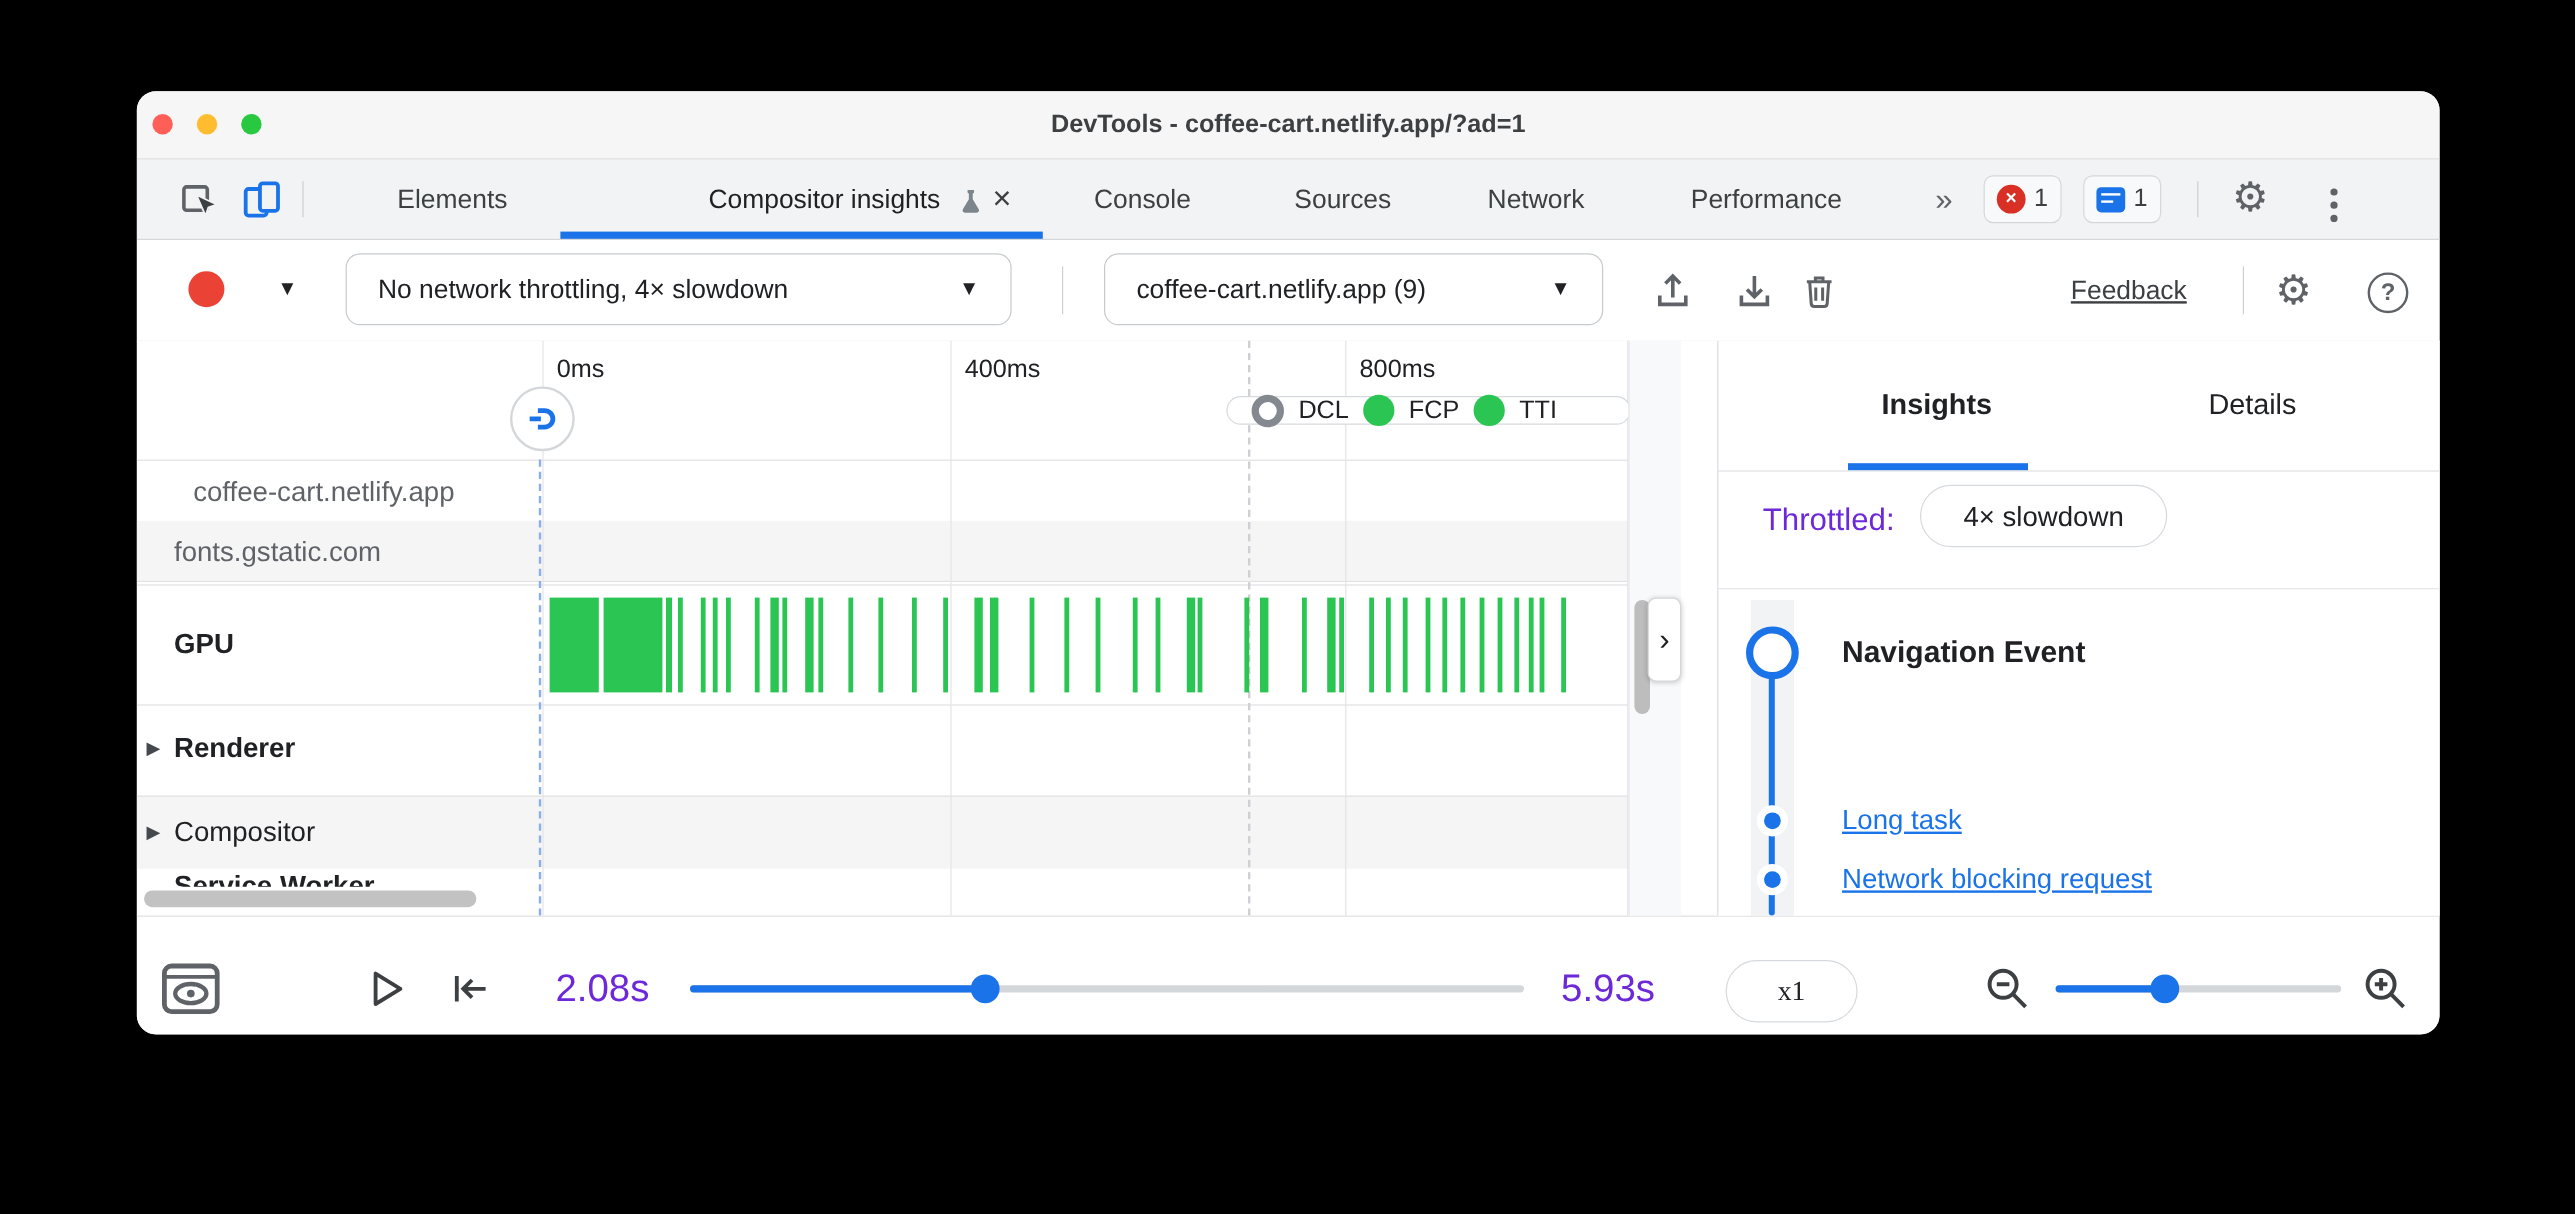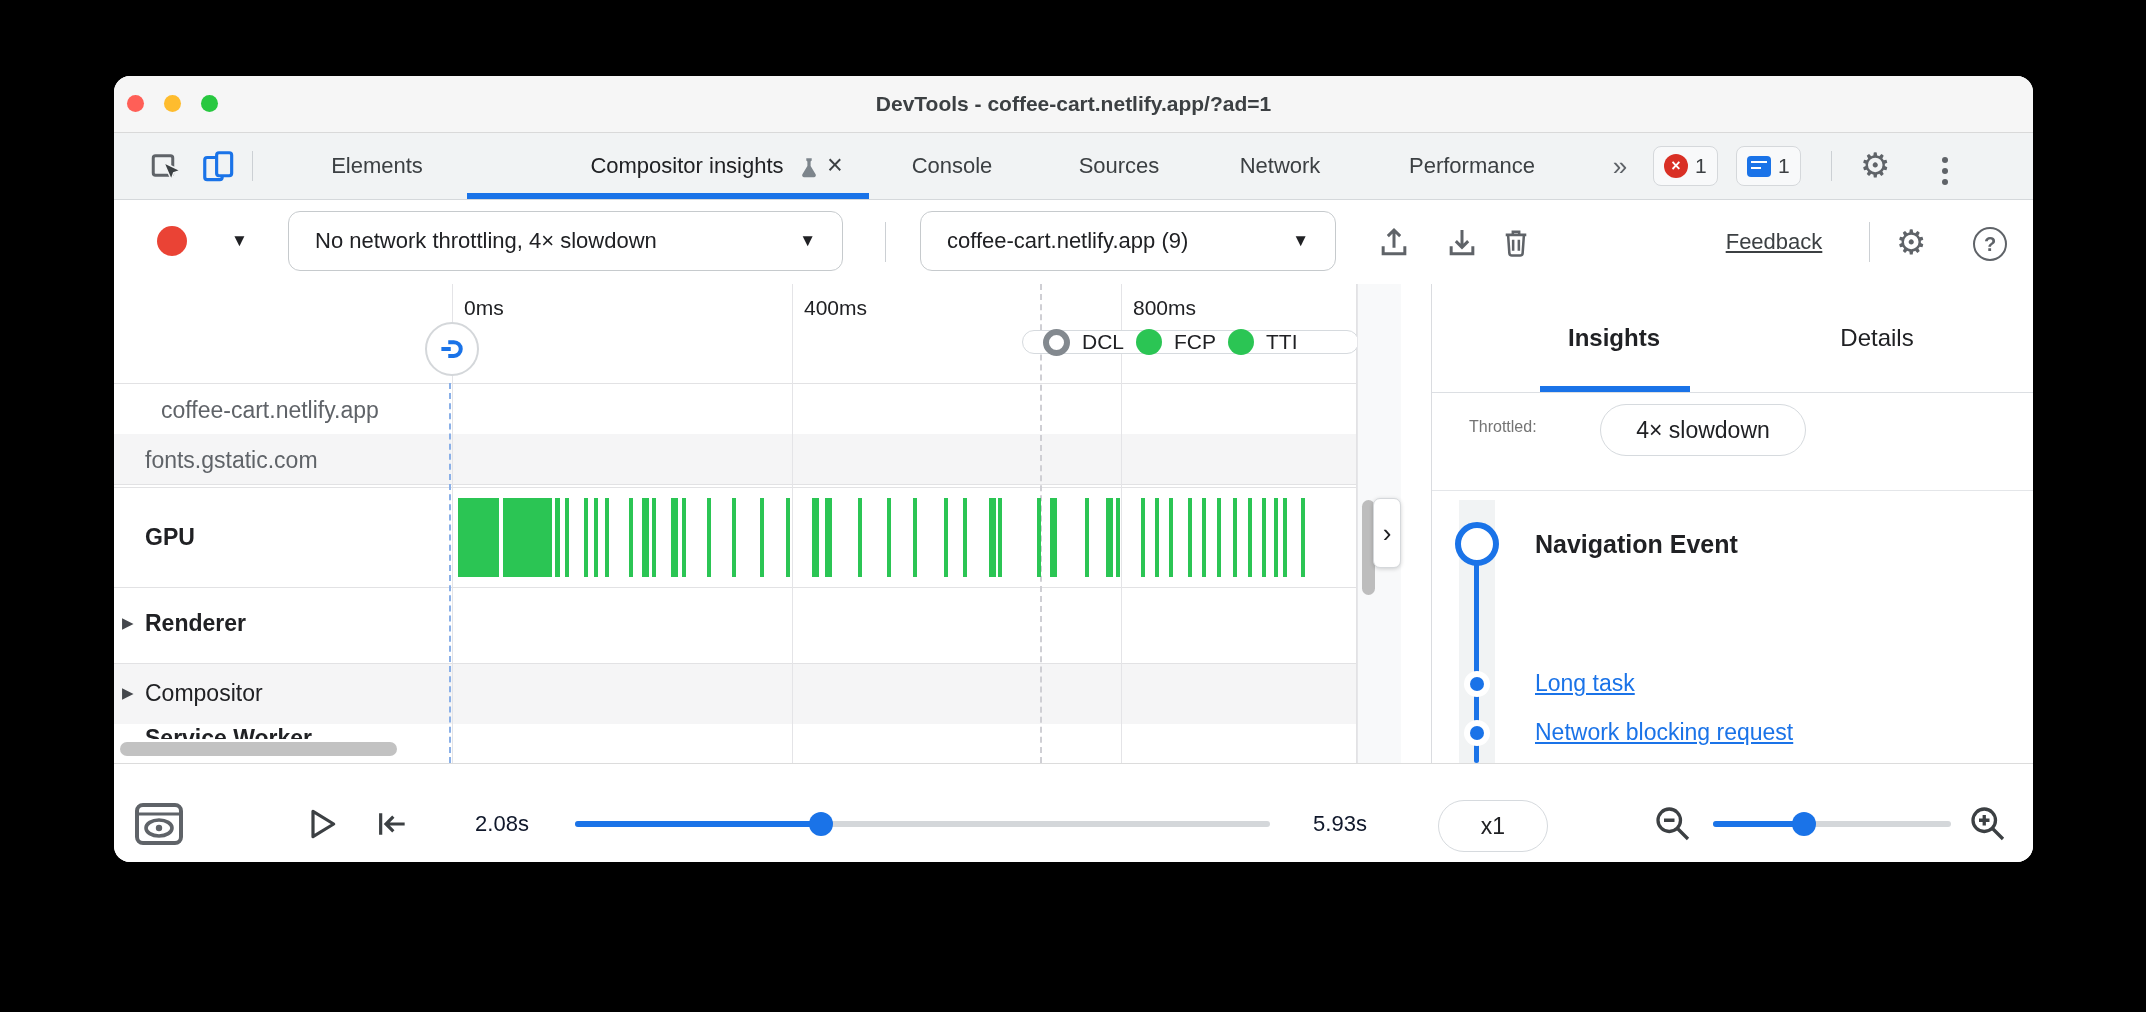--- a/index.html
+++ b/index.html
@@ -74,21 +74,21 @@
   .pill{border:1px solid #d6dade;border-radius:26px;background:#fff;font-size:23px;color:#202124;
     display:flex;align-items:center;justify-content:center;}
   .timeline-strip{position:absolute;background:#f1f3f4;}
   .nav-line{position:absolute;width:5px;background:#1a73e8;border-radius:3px;}
   .nav-ring{position:absolute;width:44px;height:44px;border-radius:50%;border:6px solid #1a73e8;background:#fff;box-sizing:border-box;}
   .nav-dot{position:absolute;width:26px;height:26px;border-radius:50%;background:#fff;display:flex;align-items:center;justify-content:center;}
   .nav-dot i{width:14px;height:14px;border-radius:50%;background:#1a73e8;}
   .link{font-size:23px;color:#1a73e8;text-decoration:underline;}
   
   .bottombar{position:absolute;left:0;top:688px;width:100%;height:98px;background:#fff;}
-  .time-label{position:absolute;transform:translate(-50%,-50%);font-size:22px;color:#0f172a;}
+  .time-label{position:absolute;transform:translate(-50%,-50%);font-size:32px;color:#6d28d9;}
   .slider-track{position:absolute;height:6px;border-radius:3px;background:#d4d7da;}
   .slider-fill{position:absolute;height:6px;border-radius:3px;background:#1a73e8;}
   .slider-thumb{position:absolute;width:24px;height:24px;border-radius:50%;background:#1a73e8;transform:translate(-50%,-50%);}
   .clip{overflow:hidden;}
 </style>
 </head>
 <body>
 
 <div id="devtools-window">
 
@@ -275,21 +275,21 @@
   <div class="expand-btn" style="left:1259px;top:422px;">
     <span>›</span>
   </div>
 
   <div class="panel">
     <div class="panel-tab" style="left:182px;font-weight:bold;">Insights</div>
     <div class="panel-tab" style="left:445px;">Details</div>
     <div class="abs" style="left:108px;top:102px;width:150px;height:6px;background:#1a73e8;"></div>
     <div class="panel-tabline"></div>
 
-    <div class="abs" style="left:37px;top:134px;font-size:16px;color:#737373;">Throttled:</div>
+    <div class="abs" style="left:37px;top:134px;font-size:26px;color:#6d28d9;">Throttled:</div>
     <div class="pill abs" style="left:168px;top:120px;width:204px;height:50px;">4× slowdown</div>
     <div class="abs" style="left:0;top:206px;width:100%;height:1px;background:#e4e6e9;"></div>
 
     <div class="timeline-strip" style="left:27px;top:216px;width:36px;height:263px;"></div>
     <div class="nav-line" style="left:42px;top:260px;height:219px;"></div>
     <div class="nav-ring" style="left:23px;top:238px;"></div>
     <div class="nav-dot" style="left:32px;top:387px;">
         <i></i>
       </div>
     <div class="nav-dot" style="left:32px;top:436px;">
@@ -316,21 +316,21 @@
     <svg class="icon-btn" style="left:276px;top:60px;" width="40" height="40" viewBox="0 0 30 30">
       <path d="M8 7 v16 M26 15 H12.5 M17.5 9.5 L12 15 l5.5 5.5" fill="none" stroke="#3c4043" stroke-width="2.4"></path>
     </svg>
 
     <div class="time-label" style="left:388px;top:60px;">2.08s</div>
     <div class="slider-track" style="left:461px;top:57px;width:695px;"></div>
     <div class="slider-fill" style="left:461px;top:57px;width:246px;"></div>
     <div class="slider-thumb" style="left:707px;top:60px;"></div>
     <div class="time-label" style="left:1226px;top:60px;">5.93s</div>
 
-    <div class="pill abs" style="left:1324px;top:36px;width:108px;height:50px;">x1</div>
+    <div class="pill abs" style="left:1324px;top:36px;width:108px;height:50px;font-family:Liberation Serif, serif;">x1</div>
 
     <svg class="icon-btn" style="left:1559px;top:60px;" width="42" height="42" viewBox="0 0 28 28">
       <circle cx="11.5" cy="11.5" r="7.5" fill="none" stroke="#3c4043" stroke-width="2.2"></circle>
       <path d="M17 17 l7 7 M8 11.5 h7" stroke="#3c4043" stroke-width="2.2" fill="none"></path>
     </svg>
     <div class="slider-track" style="left:1599px;top:57px;width:238px;"></div>
     <div class="slider-fill" style="left:1599px;top:57px;width:91px;"></div>
     <div class="slider-thumb" style="left:1690px;top:60px;"></div>
     <svg class="icon-btn" style="left:1874px;top:60px;" width="42" height="42" viewBox="0 0 28 28">
       <circle cx="11.5" cy="11.5" r="7.5" fill="none" stroke="#3c4043" stroke-width="2.2"></circle>

